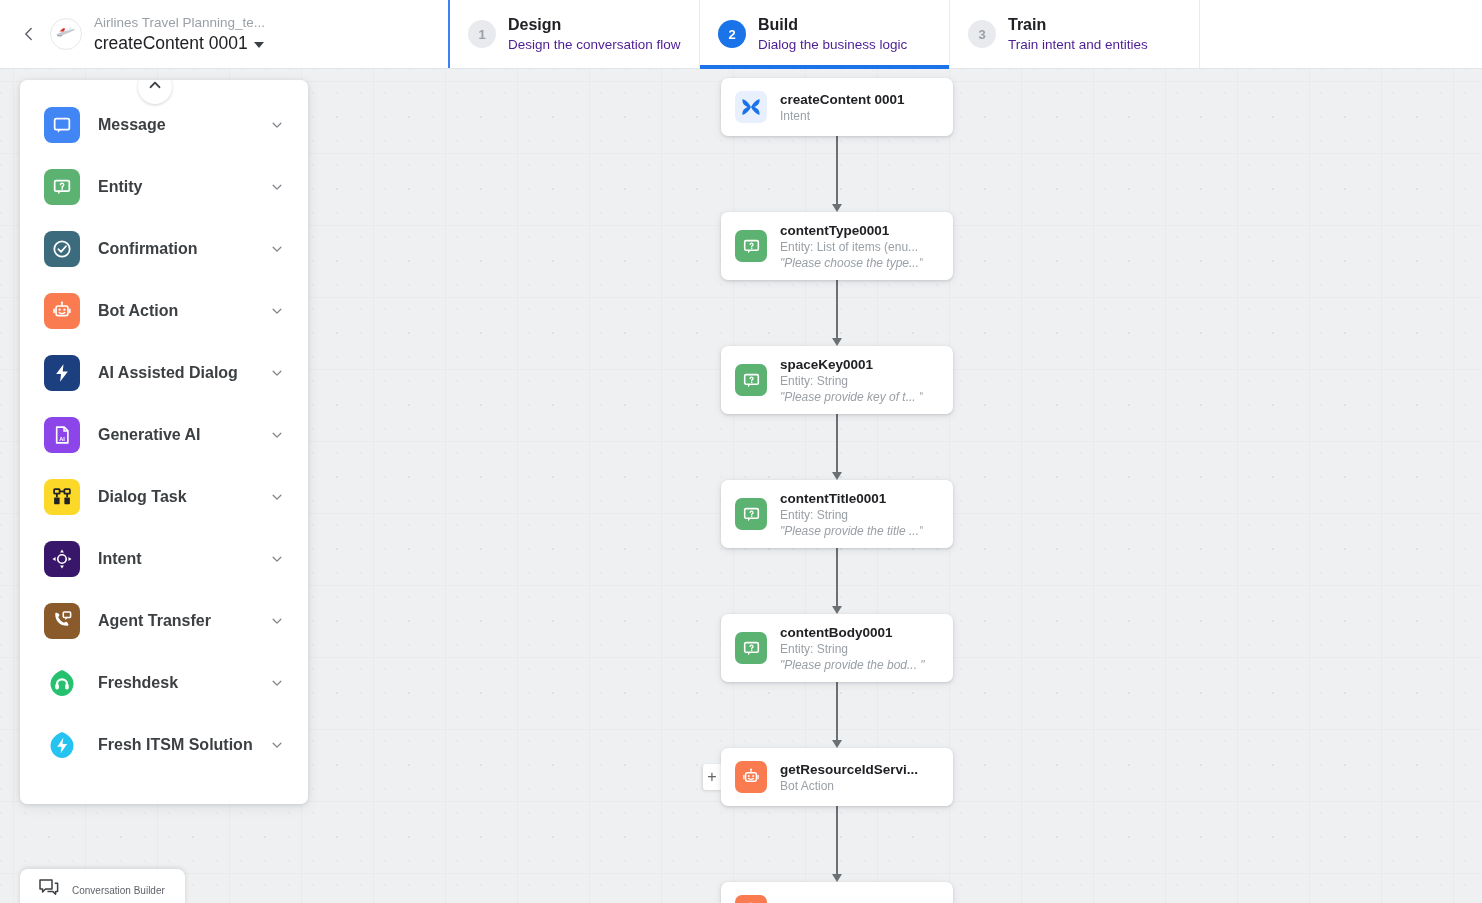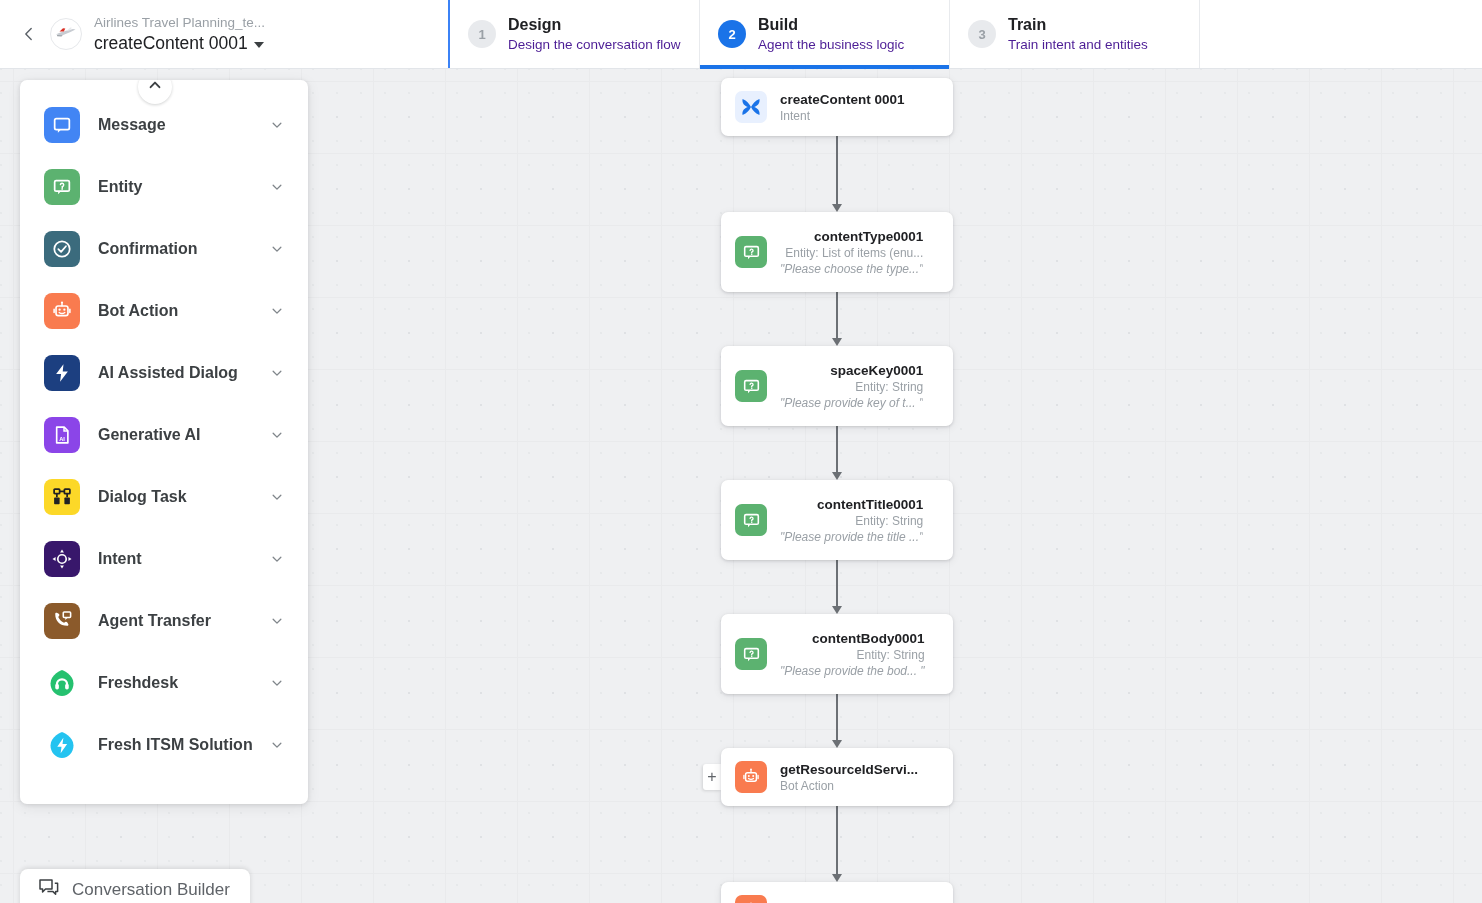--- a/index.html
+++ b/index.html
@@ -140,21 +140,21 @@
     width: 232px;
     background: #ffffff;
     border-radius: 7px;
     box-shadow: 0 1px 3px rgba(32,33,36,.16), 0 2px 10px rgba(32,33,36,.07);
     display: flex; align-items: center;
     padding: 0 14px;
     cursor: pointer;
     z-index: 10;
   }
   .node.h2 { height: 58px; }
-  .node.h3 { height: 80px; text-align: right; }
+  .node.h3 { height: 68px; }
   .node-icon {
     width: 32px; height: 32px; border-radius: 7px;
     display: flex; align-items: center; justify-content: center;
     flex: 0 0 32px; margin-right: 13px;
   }
   .node-txt { display: flex; flex-direction: column; min-width: 0; gap: 1px; }
   .node-title {
     font-size: 13.5px; font-weight: bold; color: #202124;
     white-space: nowrap; overflow: hidden; text-overflow: ellipsis;
     line-height: 17px;
@@ -195,21 +195,21 @@
   
   .conv-builder-tab {
     position: absolute; left: 20px; bottom: -8px;
     height: 42px; padding: 0 20px 0 18px;
     background: #ffffff;
     border-radius: 8px 8px 0 0;
     box-shadow: 0 -1px 5px rgba(32,33,36,.14);
     display: flex; align-items: center; gap: 12px;
     cursor: pointer; z-index: 25;
   }
-  .conv-builder-label { font-size: 17px; color: #5f6368; }
+  .conv-builder-label { font-size: 10px; color: #5f6368; }
 </style>
 </head>
 <body>
 
 <div id="app">
 
   <div class="header">
     <div class="hdr-left">
       <div class="back-btn">
         <span>
@@ -242,21 +242,21 @@
         <div class="step-num">1</div>
         <div class="step-txt">
           <div class="step-title">Design</div>
           <div class="step-sub">Design the conversation flow</div>
         </div>
       </div>
       <div class="step active">
         <div class="step-num">2</div>
         <div class="step-txt">
           <div class="step-title">Build</div>
-          <div class="step-sub">Agent the business logic</div>
+          <div class="step-sub">Dialog the business logic</div>
         </div>
       </div>
       <div class="step">
         <div class="step-num">3</div>
         <div class="step-txt">
           <div class="step-title">Train</div>
           <div class="step-sub">Train intent and entities</div>
         </div>
       </div>
     </div>

